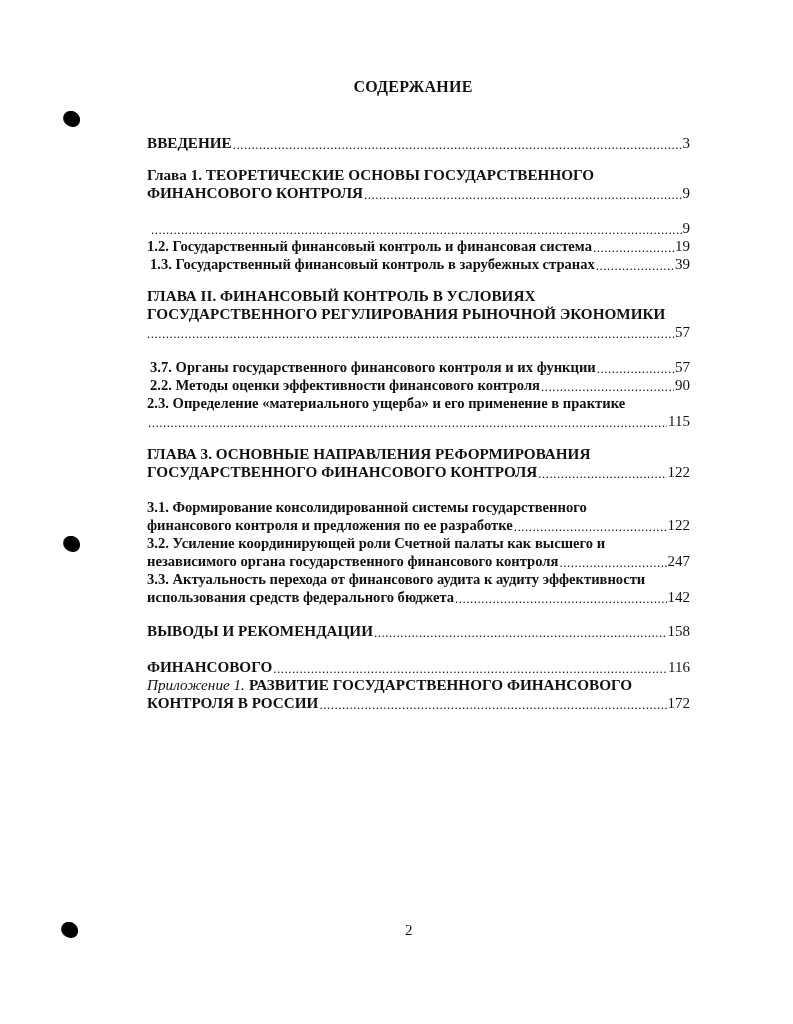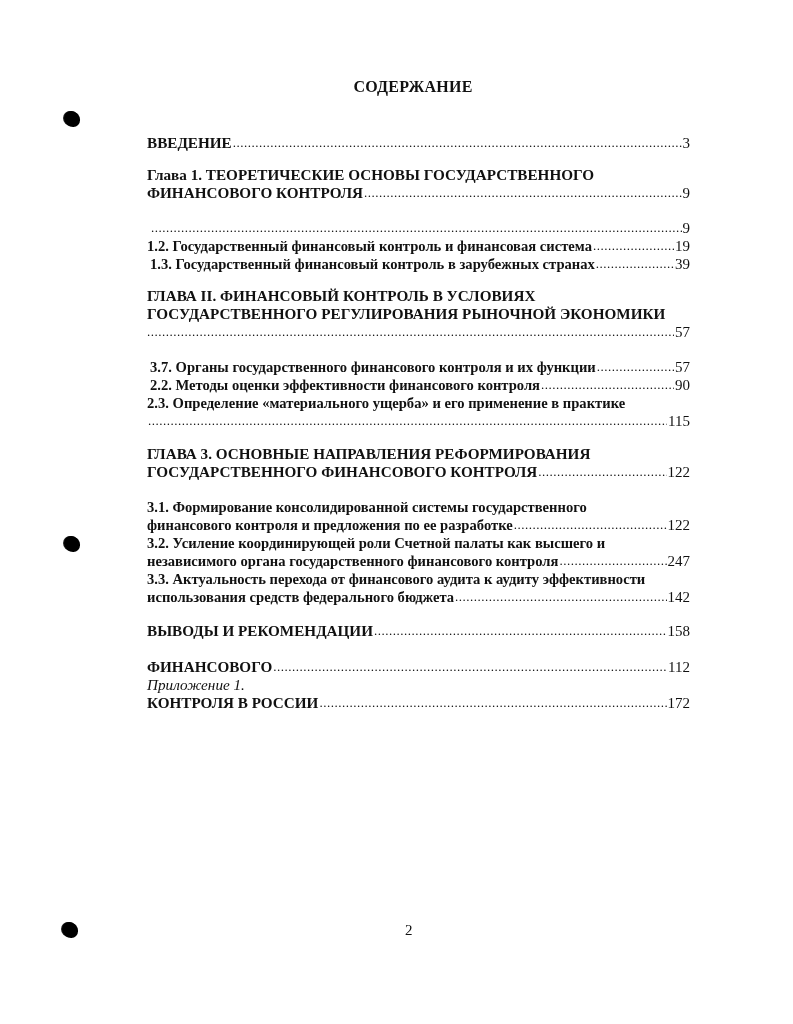--- a/index.html
+++ b/index.html
@@ -7,21 +7,21 @@
       width: 793px; height: 1024px; position: relative; overflow: hidden;
       font-family: "Liberation Serif", "DejaVu Serif", serif;
       color: #111;
     }
     .title {
       position: absolute; top: 78px; left: 0; width: 826px; text-align: center;
       font-weight: bold; font-size: 16px; letter-spacing: 0.2px;
     }
     .toc { position: absolute; left: 147px; top: 134px; width: 543px; }
     .entry { font-weight: bold; font-size: 15.2px; line-height: 18px; }
-    .entry .line { display: flex; align-items: flex-start; white-space: nowrap; }
+    .entry .line { display: flex; align-items: flex-end; white-space: nowrap; }
     .entry .txt { flex: 0 0 auto; }
     .entry .leader {
       flex: 1 1 auto; overflow: hidden; font-weight: normal; font-size: 13px;
       letter-spacing: 0.5px; margin: 0 1px; height: 16px;
     }
     .entry .leader::before { content: "................................................................................................................................................................................................"; }
     .entry .pg { flex: 0 0 auto; font-weight: normal; font-size: 15px; }
     .ital { font-style: italic; font-weight: normal; }
     .sub { font-size: 14.6px; }
     .indent { padding-left: 3px; }
@@ -168,27 +168,28 @@
       <span class="txt">ВЫВОДЫ И РЕКОМЕНДАЦИИ</span>
       <span class="leader"></span>
       <span class="pg">158</span>
     </div>
   </div>
 
   <div class="entry" style="margin-top:18px">
     <div class="line">
       <span class="txt">ФИНАНСОВОГО</span>
       <span class="leader"></span>
-      <span class="pg">112</span>
+      <span class="pg">116</span>
     </div>
   </div>
 
   <div class="entry">
     <div class="line">
       <span class="txt ital">Приложение 1.</span>
+      <span class="txt" style="margin-left:4px">РАЗВИТИЕ ГОСУДАРСТВЕННОГО ФИНАНСОВОГО</span>
     </div>
     <div class="line">
       <span class="txt">КОНТРОЛЯ В РОССИИ</span>
       <span class="leader"></span>
       <span class="pg">172</span>
     </div>
   </div>
 </div>
 
 <div class="blot" style="left:64px; top:111px;"></div>

